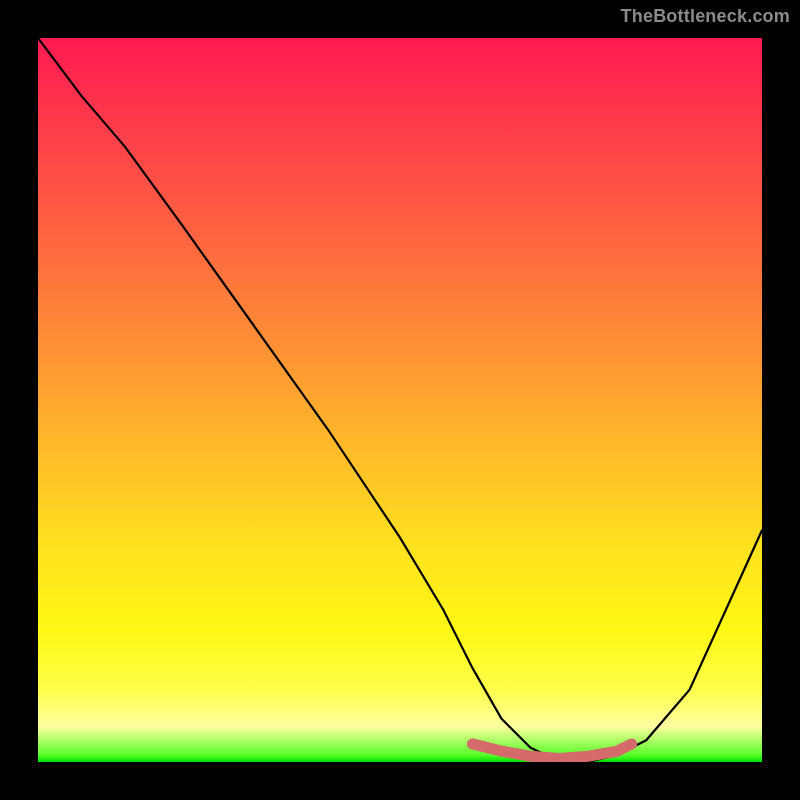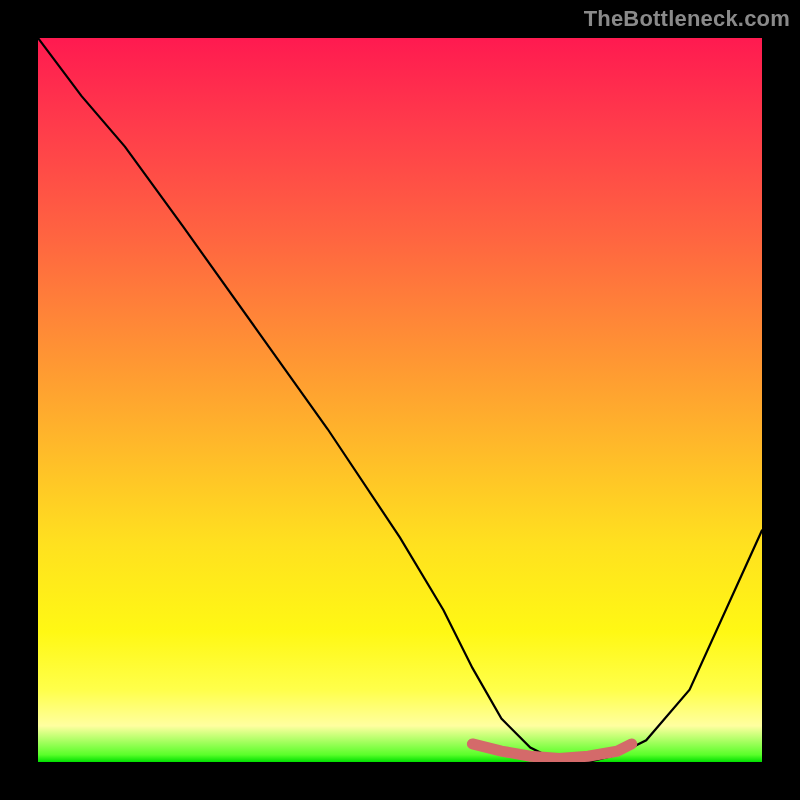--- a/index.html
+++ b/index.html
@@ -46,21 +46,21 @@
       #ffffa0 95%,
       #5aff2a 99%,
       #00e000 100%
     );
   }
   .watermark {
     position: absolute;
     top: 6px;
     right: 10px;
     font-family: Arial, Helvetica, sans-serif;
-    font-size: 22px;
+    font-size: 18px;
     font-weight: bold;
     color: #8a8a8a;
     letter-spacing: 0.2px;
   }
   svg.curve {
     position: absolute;
     left: 0;
     top: 0;
     width: 724px;
     height: 724px;

